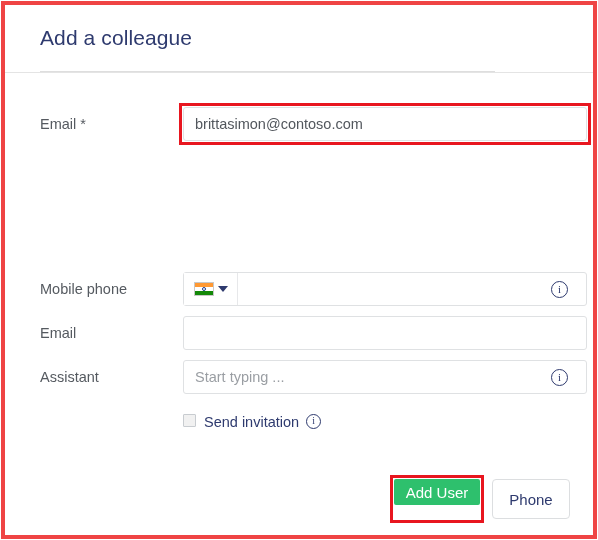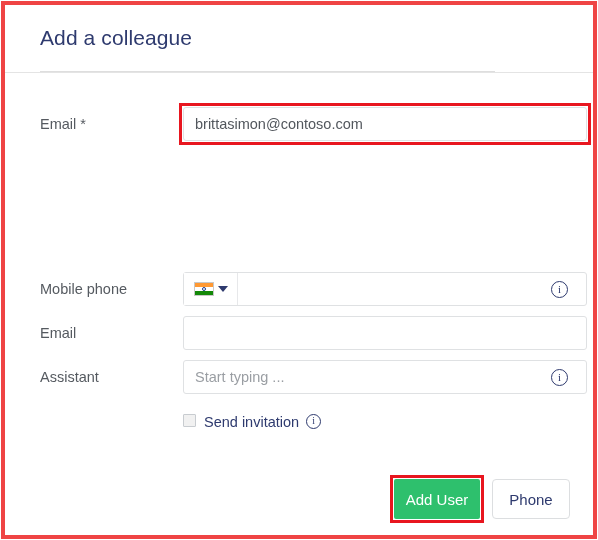--- a/index.html
+++ b/index.html
@@ -264,21 +264,21 @@
     left: 0;
     right: 0;
     top: 402px;
     height: 60px;
   }
   .btn-primary {
     position: absolute;
     left: 389px;
     top: 4px;
     width: 86px;
-    height: 40px;
+    height: 26px;
     background: #2ec06d;
     border: none;
     border-radius: 2px;
     color: #ffffff;
     font-family: "Liberation Sans", sans-serif;
     font-size: 15px;
     cursor: pointer;
     padding: 0;
   }
   .btn-secondary {

